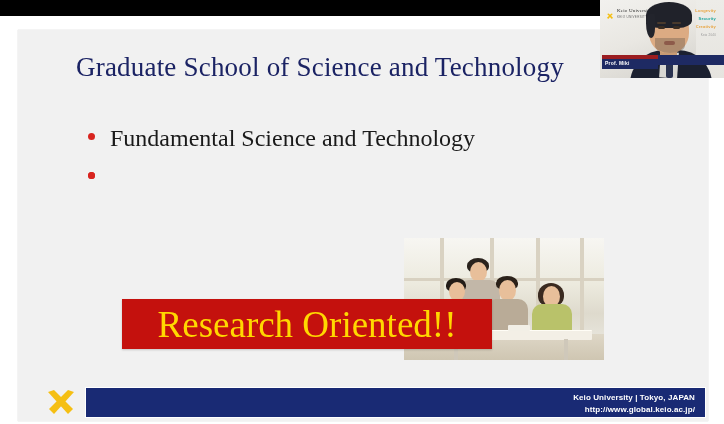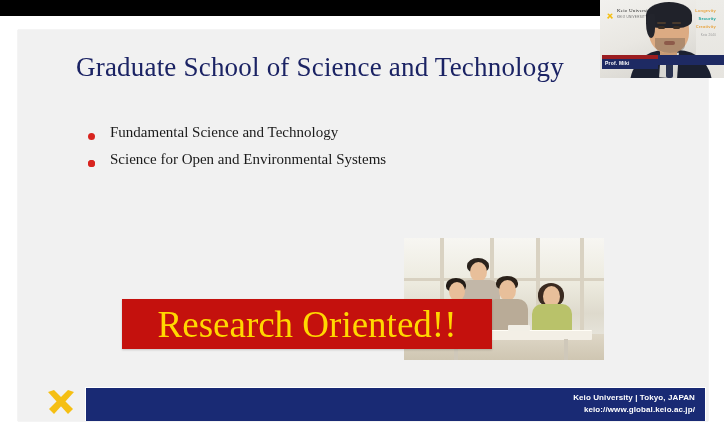--- a/index.html
+++ b/index.html
@@ -60,21 +60,21 @@
     width: 580px;
     list-style: none;
     margin: 0;
     padding: 0;
   }
   #bullets li {
     position: relative;
     padding-left: 30px;
     margin-bottom: 6px;
     font-family: "Liberation Serif", serif;
-    font-size: 15px;
+    font-size: 24px;
     color: #1a1a1a;
     line-height: 1.38;
     white-space: nowrap;
   }
   #bullets li .dot {
     position: absolute;
     left: 8px; top: 11px;
     width: 7px; height: 7px;
     border-radius: 50%;
     background: #d8241f;
@@ -148,21 +148,21 @@
 
   
   #keio-mark {
     position: absolute;
     left: 23px; top: 357px;
     width: 40px; height: 30px;
   }
   #footer-bar {
     position: absolute;
     left: 67px; top: 357px;
-    width: 621px; height: 37px;
+    width: 621px; height: 31px;
     background: #192a74;
     border: 1px solid #ffffff;
     box-sizing: border-box;
   }
   #footer-lines {
     position: absolute;
     right: 10px; top: 4px;
     text-align: right;
     color: #ffffff;
     font-family: "Liberation Sans", sans-serif;
@@ -306,21 +306,20 @@
     <ul id="bullets">
       <li>
         <span class="dot"></span>
         <span>Fundamental Science and Technology</span>
       </li>
       <li>
         <span class="dot"></span>
       </li>
       <li>
         <span class="dot"></span>
-        <span>Science for Open and Environmental Systems</span>
       </li>
     </ul>
 
     <div id="photo">
       <div class="ph-layer" id="ph-sky"></div>
       <div class="ph-layer mullion-v" style="left:36px"></div>
       <div class="ph-layer mullion-v" style="left:86px"></div>
       <div class="ph-layer mullion-v" style="left:132px"></div>
       <div class="ph-layer mullion-v" style="left:176px"></div>
       <div class="ph-layer mullion-h" style="top:40px"></div>
@@ -358,21 +357,21 @@
         <g fill="#f5bf13">
           <path d="M7 5 L13 3 L32 22 L27 27 Z"></path>
           <path d="M33 5 L27 3 L8 22 L13 27 Z"></path>
         </g>
       </svg>
     </div>
 
     <div id="footer-bar">
       <div id="footer-lines">
         <div>Keio University | Tokyo, JAPAN</div>
-        <div>keio://www.global.keio.ac.jp/</div>
+        <div>http://www.global.keio.ac.jp/</div>
       </div>
     </div>
 
   </div>
 
   <div id="video">
     <div class="vid-layer" id="vid-bg"></div>
     <div class="vid-layer" id="vid-dark-right"></div>
 
     <div class="vid-layer" id="vid-logo-mark">

